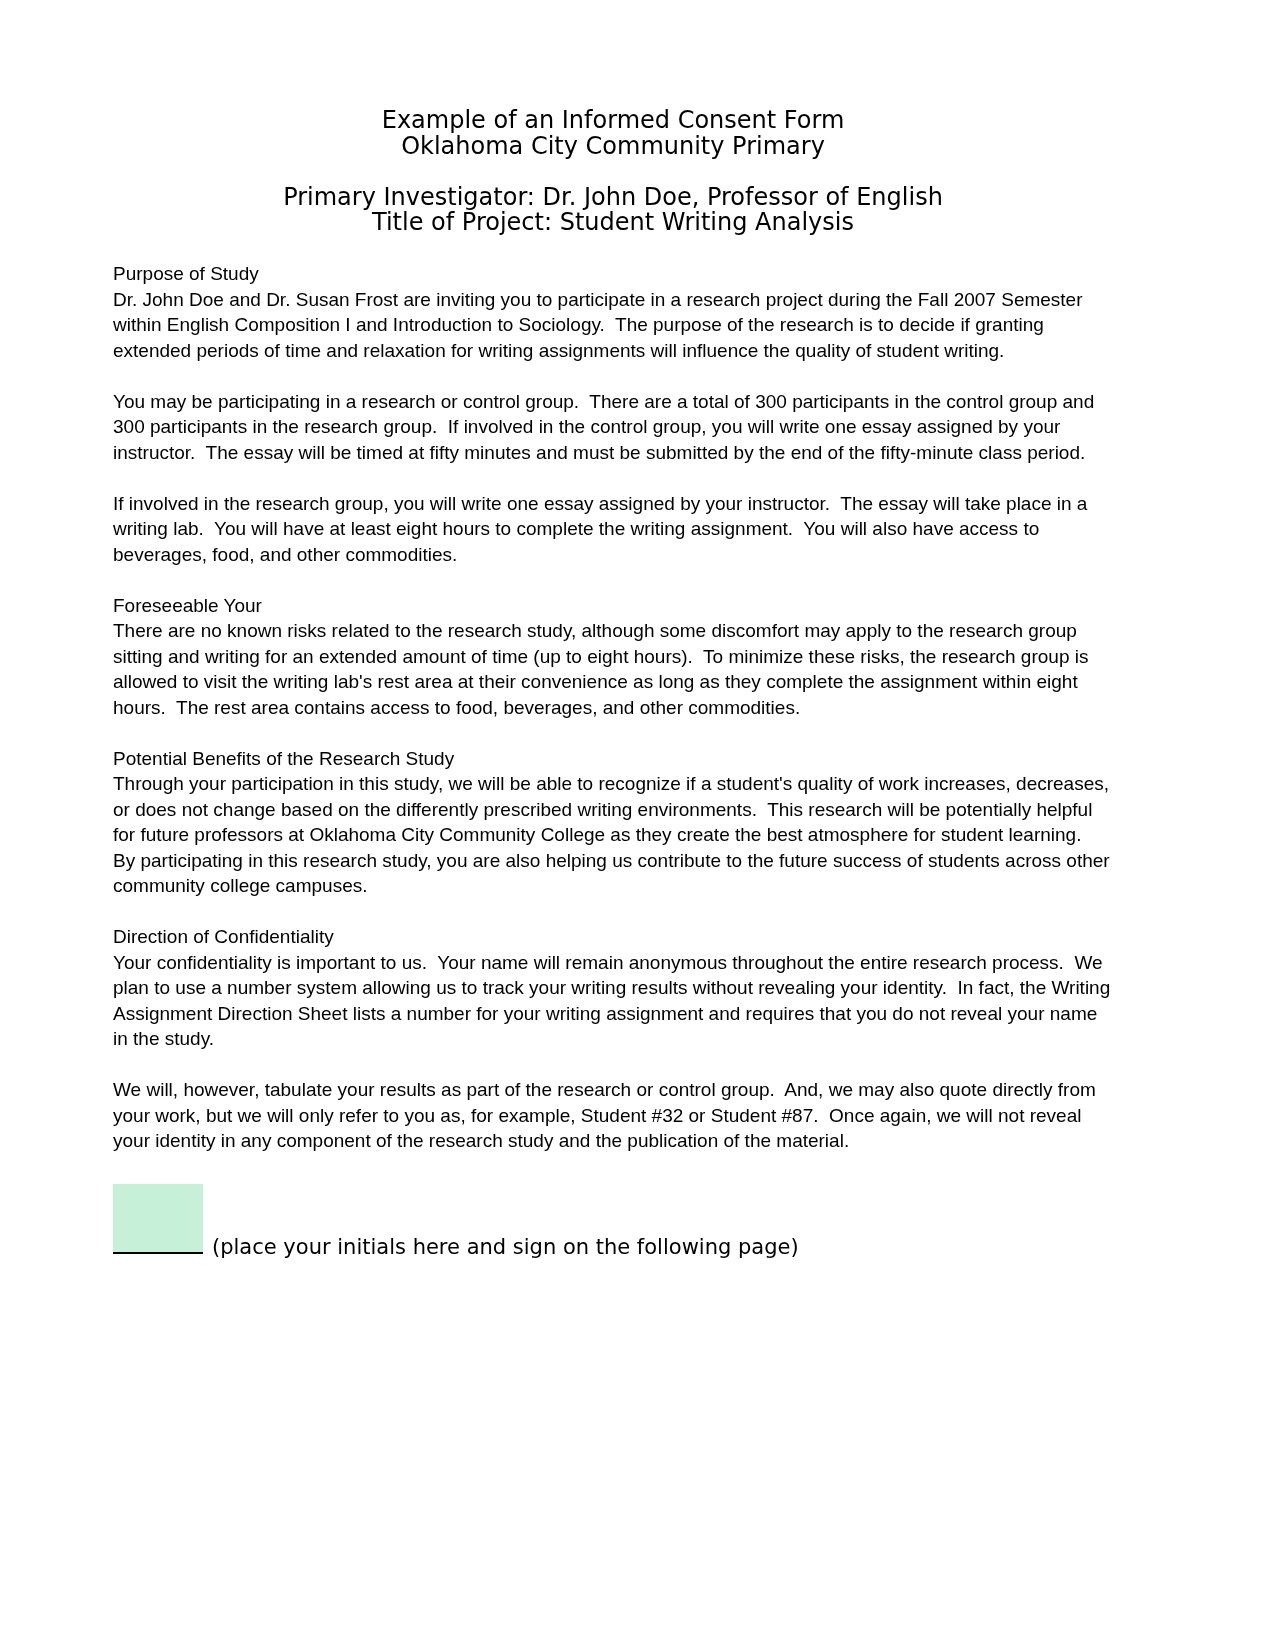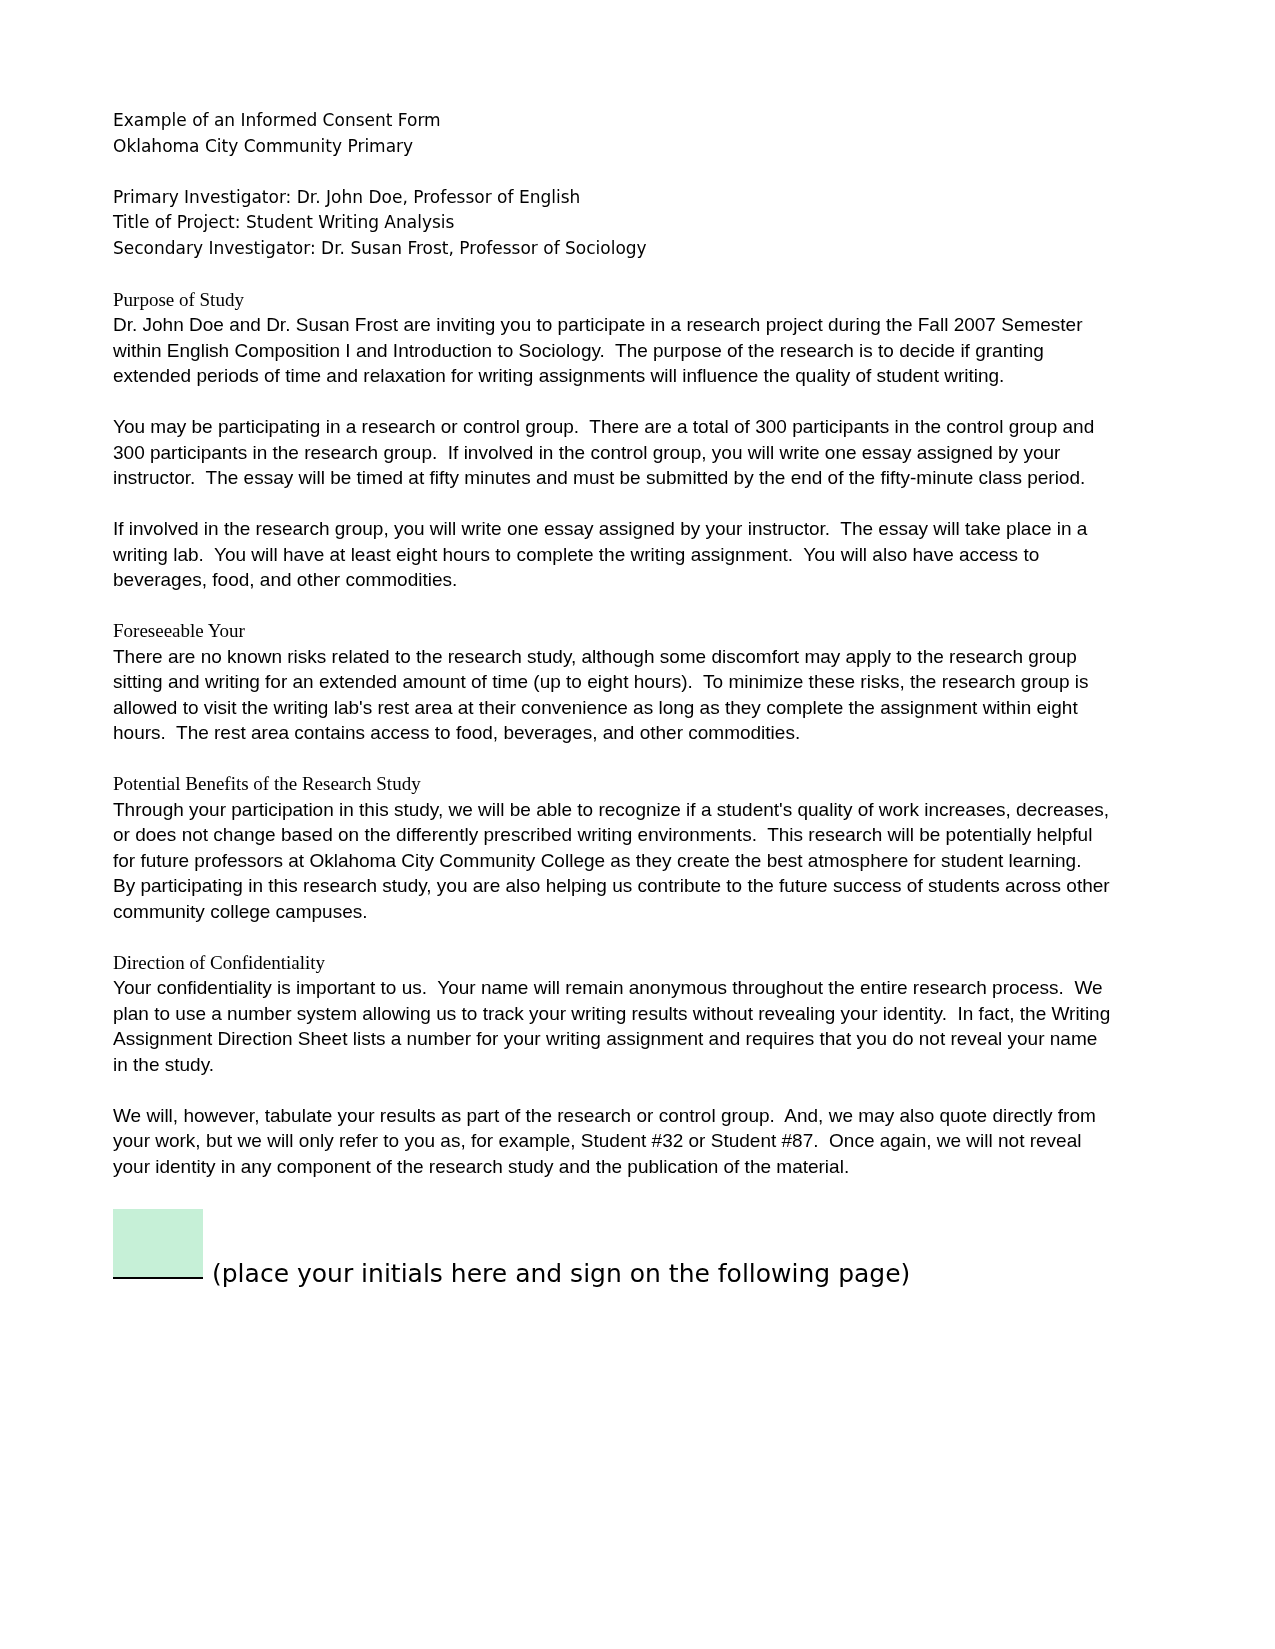--- a/index.html
+++ b/index.html
@@ -18,33 +18,33 @@
     line-height: 25.5px;
     overflow: hidden;
   }
   .content {
     position: absolute;
     left: 113px;
     top: 108px;
     width: 1000px;
   }
   .title-block {
-    text-align: left;
+    text-align: center;
     font-family: "DejaVu Sans", sans-serif;
-    font-size: 17px;
+    font-size: 24px;
     margin-bottom: 25.5px;
   }
   .title-block div {
     white-space: pre-wrap;
   }
   .blank-line {
     height: 25.5px;
   }
   .section-heading {
-    font-family: Liberation Serif, serif;
+    font-family: Liberation Sans, sans-serif;
     font-size: 19px;
     font-weight: normal;
     margin: 0;
     line-height: 25.5px;
     white-space: pre-wrap;
   }
   .para {
     margin: 0 0 25.5px 0;
     white-space: pre-wrap;
   }
@@ -56,40 +56,39 @@
   .initials-field {
     width: 90px;
     border-bottom: 2px solid #000000;
   }
   .initials-highlight {
     width: 90px;
     height: 68px;
   }
   .initials-label {
     font-family: "DejaVu Sans", sans-serif;
-    font-size: 25px;
+    font-size: 21px;
     line-height: 25.5px;
     margin-left: 9px;
     margin-bottom: -7px;
     white-space: pre-wrap;
   }
 </style>
 </head>
 <body>
 
 <div class="page">
   <div class="content">
 
     <div class="title-block">
       <div>Example of an Informed Consent Form</div>
       <div>Oklahoma City Community Primary</div>
       <div class="blank-line"></div>
       <div>Primary Investigator: Dr. John Doe, Professor of English</div>
       <div>Title of Project: Student Writing Analysis</div>
-      <div>Secondary Investigator: Dr. Susan Frost, Professor of Sociology</div>
     </div>
 
     <h2 class="section-heading">Purpose of Study</h2>
     <p class="para">Dr. John Doe and Dr. Susan Frost are inviting you to participate in a research project during the Fall 2007 Semester within English Composition I and Introduction to Sociology.  The purpose of the research is to decide if granting extended periods of time and relaxation for writing assignments will influence the quality of student writing.</p>
     <p class="para">You may be participating in a research or control group.  There are a total of 300 participants in the control group and 300 participants in the research group.  If involved in the control group, you will write one essay assigned by your instructor.  The essay will be timed at fifty minutes and must be submitted by the end of the fifty-minute class period.</p>
     <p class="para">If involved in the research group, you will write one essay assigned by your instructor.  The essay will take place in a writing lab.  You will have at least eight hours to complete the writing assignment.  You will also have access to beverages, food, and other commodities.</p>
 
     <h2 class="section-heading">Foreseeable Your</h2>
     <p class="para">There are no known risks related to the research study, although some discomfort may apply to the research group sitting and writing for an extended amount of time (up to eight hours).  To minimize these risks, the research group is allowed to visit the writing lab's rest area at their convenience as long as they complete the assignment within eight hours.  The rest area contains access to food, beverages, and other commodities.</p>
 

